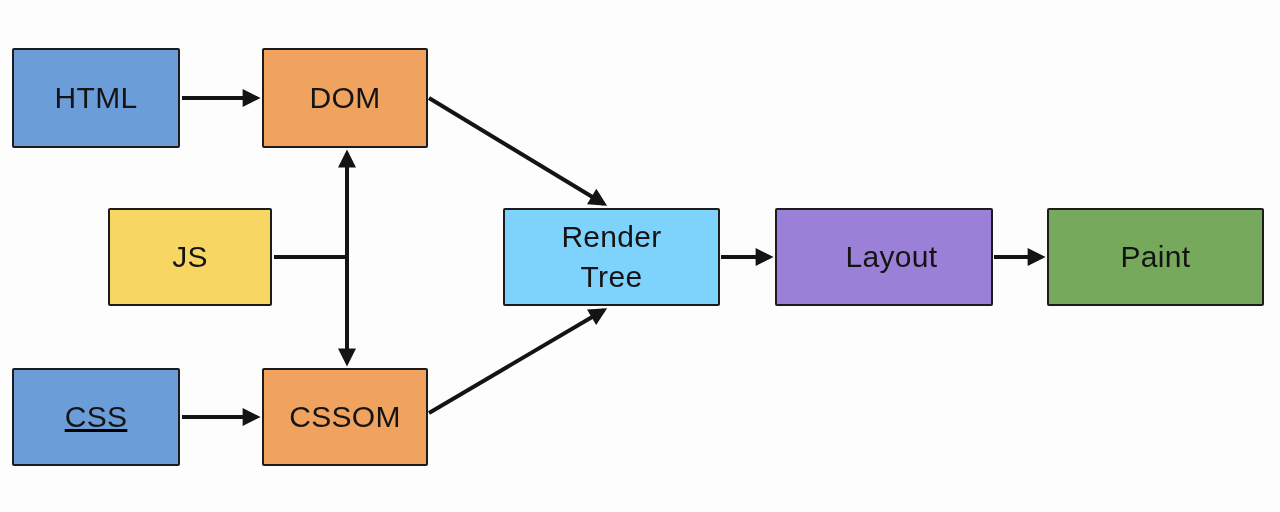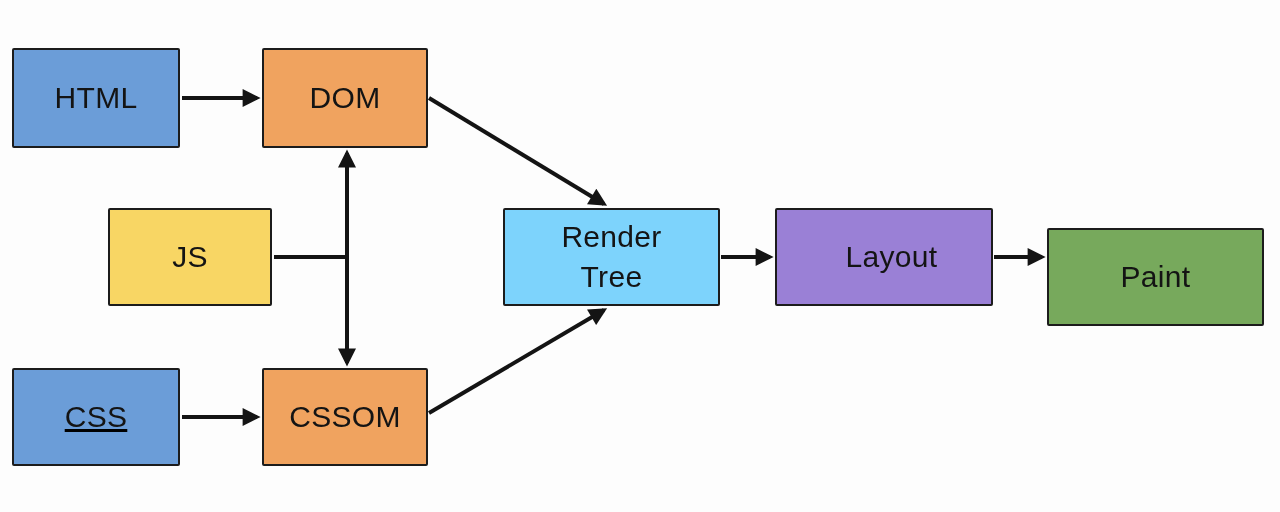--- a/index.html
+++ b/index.html
@@ -99,21 +99,21 @@
 
   <div class="node n-render" style="background: #7dd3fc;">
     <span class="label">Render
 Tree</span>
   </div>
 
   <div class="node n-layout" style="background: rgb(154, 128, 214); padding-left: 15px;">
     <span class="label">Layout</span>
   </div>
 
-  <div class="node n-paint" style="background: rgb(119, 169, 92); margin-top: 20px;">
+  <div class="node n-paint" style="background: rgb(119, 169, 92);">
     <span class="label">Paint</span>
   </div>
 
   <div class="node n-css" style="background: rgb(107, 157, 216); text-decoration: underline;">
     <span class="label">CSS</span>
   </div>
 
   <div class="node n-cssom" style="background: rgb(240, 163, 95);">
     <span class="label">CSSOM</span>
   </div>

